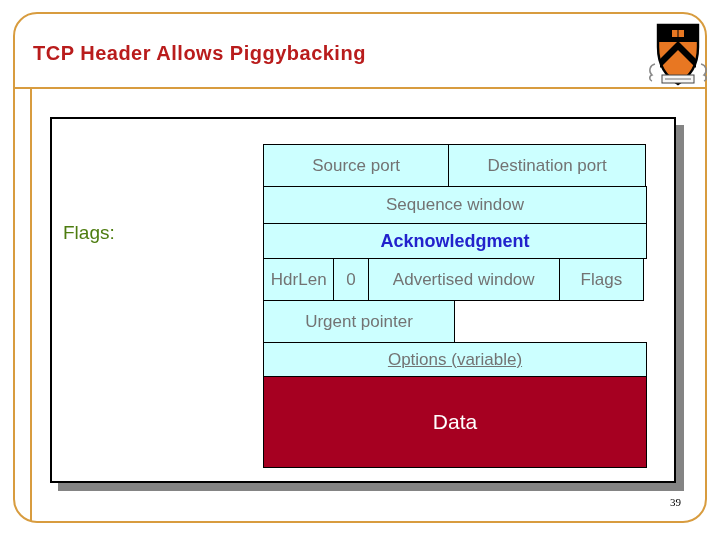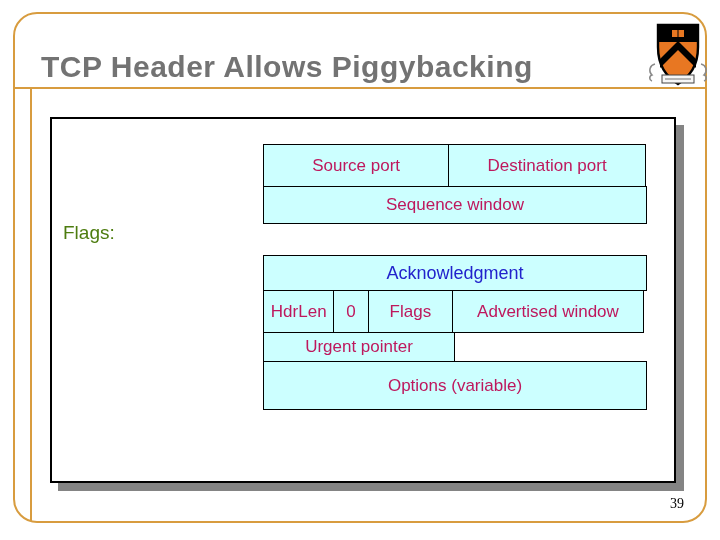--- a/index.html
+++ b/index.html
@@ -16,22 +16,22 @@
   .title-divider {
     position:absolute; left:14px; top:87px; width:692px; height:2px;
     background:var(--frame-orange,#D89C3F);
   }
   .left-divider {
     position:absolute; left:30px; top:88px; width:2px; height:433px;
     background:var(--frame-orange,#D89C3F);
   }
   
   .slide-title {
-    position:absolute; left:33px; top:42px; margin:8px;
-    font-size:30px; font-weight:bold; color:#737373; letter-spacing:0.5px;
+    position:absolute; left:33px; top:42px; margin:0;
+    font-size:20px; font-weight:bold; color:#b91c1c; letter-spacing:0.5px;
     white-space:nowrap;
   }
   
   .logo { position:absolute; left:647px; top:22px; width:62px; height:70px; }
   
   .content-box {
     position:absolute; left:50px; top:117px; width:626px; height:366px;
     background:#ffffff; border:2px solid #000; box-sizing:border-box;
     box-shadow:8px 8px 0 var(--shadow-gray,#848484);
   }
@@ -46,34 +46,34 @@
   .flags-list li { height:24px; line-height:24px; }
   .flags-list li.highlight { color:var(--highlight-blue,#2222CC); font-weight:bold; }
   
   .tcp-table { position:absolute; left:263px; top:144px; width:384px; }
   .trow { display:flex; }
   .trow + .trow { margin-top:-1px; }
   .tcell {
     box-sizing:border-box; border:1px solid #000;
     background:var(--cell-cyan,#CCFFFF);
     display:flex; align-items:center; justify-content:center;
-    font-size:17px; color:#be185d; white-space:nowrap; overflow:hidden;
+    font-size:17px; color:#737373; white-space:nowrap; overflow:hidden;
   }
   .tcell + .tcell { margin-left:-1px; }
-  .tcell.highlight { color:var(--highlight-blue,#2222CC); font-weight:normal; font-size:18px;margin-top:32px; }
+  .tcell.highlight { color:var(--highlight-blue,#2222CC); font-weight:bold; font-size:18px; }
   .data-block {
     position:absolute; left:263px; top:376px; width:384px; height:92px;
     background:var(--data-red,#A60021); border:1px solid #000; box-sizing:border-box;
     display:flex; align-items:center; justify-content:center;
     color:#ffffff; font-size:21px;
   }
   
   .page-number {
     position:absolute; left:670px; top:496px; font-family:"Liberation Serif", serif;
-    font-size:14px; color:#000;
+    font-size:11px; color:#000;
   }
 </style>
 </head>
 <body>
 
 <div id="slide">
 
   <div class="frame"></div>
   <div class="title-divider"></div>
   <div class="left-divider"></div>
@@ -109,27 +109,28 @@
     </div>
     <div class="trow">
       <div class="tcell" style="width:100%;height:38px;">Sequence window</div>
     </div>
     <div class="trow">
       <div class="tcell highlight" style="width:100%;height:36px;">Acknowledgment</div>
     </div>
     <div class="trow">
       <div class="tcell" style="width:18.6%;height:43px;">HdrLen</div>
       <div class="tcell" style="width:9.2%;height:43px;">0</div>
+      <div class="tcell" style="width:50%;height:43px;">Advertised window</div>
       <div class="tcell" style="width:22.2%;height:43px;">Flags</div>
-      <div class="tcell" style="width:50%;height:43px;">Advertised window</div>
     </div>
     <div class="trow">
-      <div class="tcell" style="width:50%;height:30px;">Urgent pointer</div>
+      <div class="tcell" style="width:50%;height:43px;">Urgent pointer</div>
     </div>
     <div class="trow">
-      <div class="tcell" style="width:100%;height:49px;">Options (variable)</div>
+      <div class="tcell" style="width:100%;height:35px;text-decoration:underline;">Options (variable)</div>
     </div>
   </div>
 
+  <div class="data-block">Data</div>
 
   <div class="page-number">39</div>
 
 </div>
 
 </body></html>

